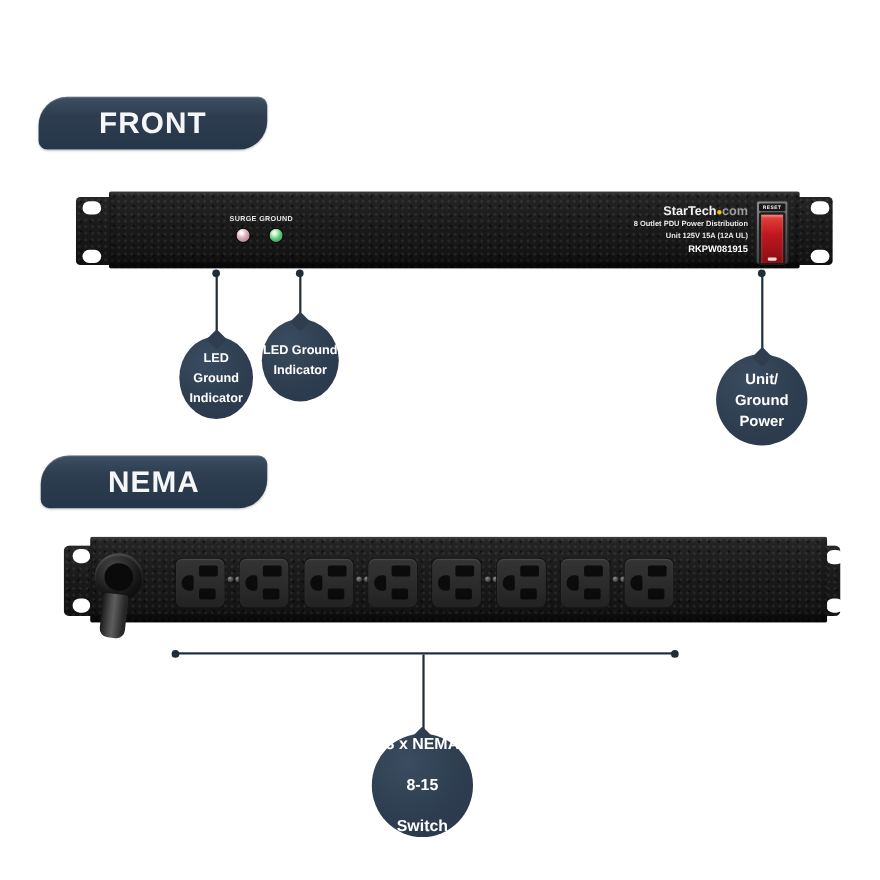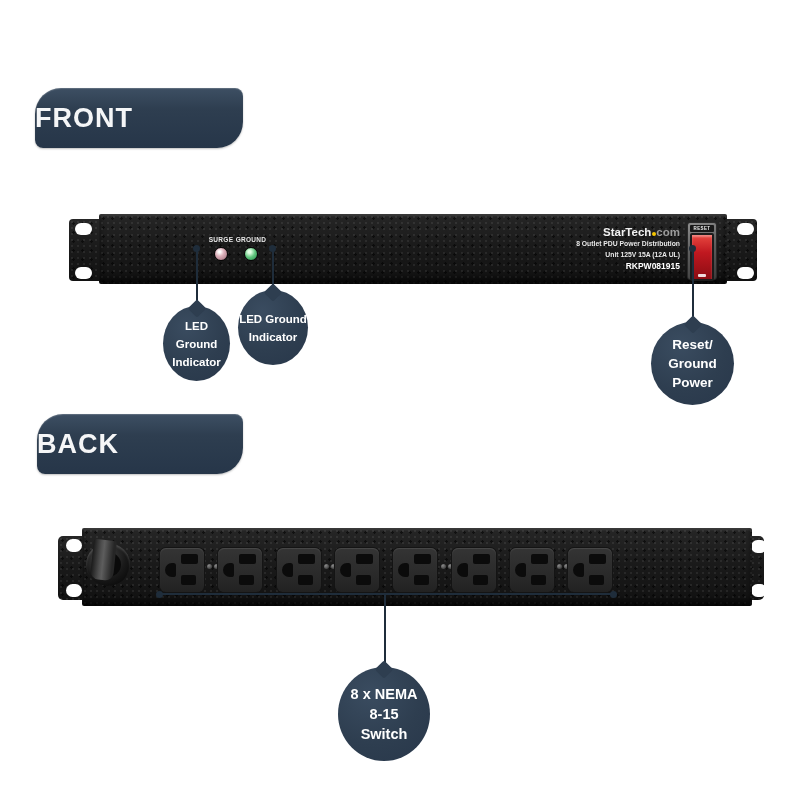--- a/index.html
+++ b/index.html
@@ -1,27 +1,27 @@
 <!DOCTYPE html>
 <html><head>
 <meta charset="utf-8">
 <style>
   html,body{margin:0;padding:0;}
   body{
     width:800px;height:800px;position:relative;background:#ffffff;
     font-family:"Liberation Sans", sans-serif;overflow:hidden;
   }
-  .abs{position:absolute;margin-top:40px;}
+  .abs{position:absolute;}
 
   
   .section-tab{
-    position:absolute;width:208px;height:60px;
+    position:absolute;width:208px;height:48px;
     background:linear-gradient(180deg,#3d4f63 0%,#2e3e50 35%,#263649 100%);
     border-radius:26px 8px 26px 8px;
-    display:flex;align-items:center;justify-content:flex-start;
+    display:flex;align-items:center;justify-content:center;
     box-shadow:inset 0 1px 1px rgba(255,255,255,0.18), 0 1px 2px rgba(0,0,0,0.25);
   }
   .section-tab span{
     color:#f5f6f7;font-size:27px;font-weight:bold;letter-spacing:1px;
   }
 
   
   .metal{
     background-color:#1b1b1b;
     background-image:
@@ -176,27 +176,27 @@
 <div class="callout-circle co-sm" style="left:238px;top:290px;width:70px;height:75px;">
   <span class="tip"></span>
   <span>LED Ground</span>
   <span>Indicator</span>
 </div>
 
 <div class="callout-dot" style="left:689px;top:245px;"></div>
 <div class="callout-line" style="left:692px;top:249px;height:75px;"></div>
 <div class="callout-circle co-md" style="left:651px;top:322px;width:83px;height:83px;">
   <span class="tip"></span>
-  <span>Reset/</span>
+  <span>Unit/</span>
   <span>Ground</span>
   <span>Power</span>
 </div>
 
 <div class="section-tab" style="left:37px;top:414px;width:206px;">
-  <span>BACK</span>
+  <span>NEMA</span>
 </div>
 
 <div class="abs back-device">
   <div class="tab tab-left metal">
     <div class="hole" style="left:8px;top:3px;width:16px;height:13px;"></div>
     <div class="hole" style="left:8px;top:48px;width:16px;height:13px;"></div>
   </div>
   <div class="tab tab-right metal">
     <div class="hole" style="left:13px;top:4px;width:16px;height:13px;"></div>
     <div class="hole" style="left:13px;top:48px;width:16px;height:13px;"></div>
@@ -257,18 +257,18 @@
         </div>
       </div>
   </div>
 </div>
 <div class="cord"></div>
 
 <div class="callout-dot" style="left:156px;top:591px;"></div>
 <div class="callout-dot" style="left:610px;top:591px;"></div>
 <div class="callout-line" style="left:160px;top:593px;width:454px;height:2px;"></div>
 <div class="callout-line" style="left:384px;top:595px;height:74px;"></div>
-<div class="callout-circle co-lg" style="left:338px;top:667px;width:92px;height:94px;">
+<div class="callout-circle co-lg" style="left:338px;top:667px;width:92px;height:94px;justify-content:space-between;">
   <span class="tip"></span>
   <span>8 x NEMA</span>
   <span>8-15</span>
   <span>Switch</span>
 </div>
 
 </body></html>

